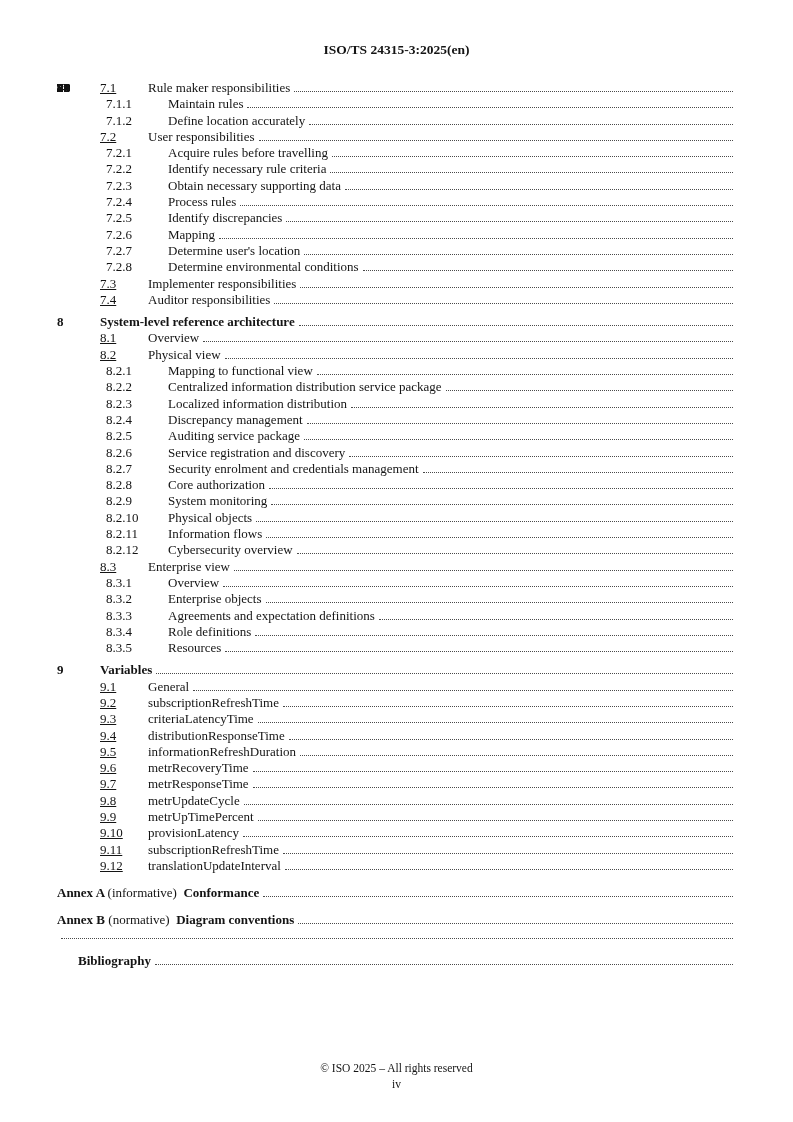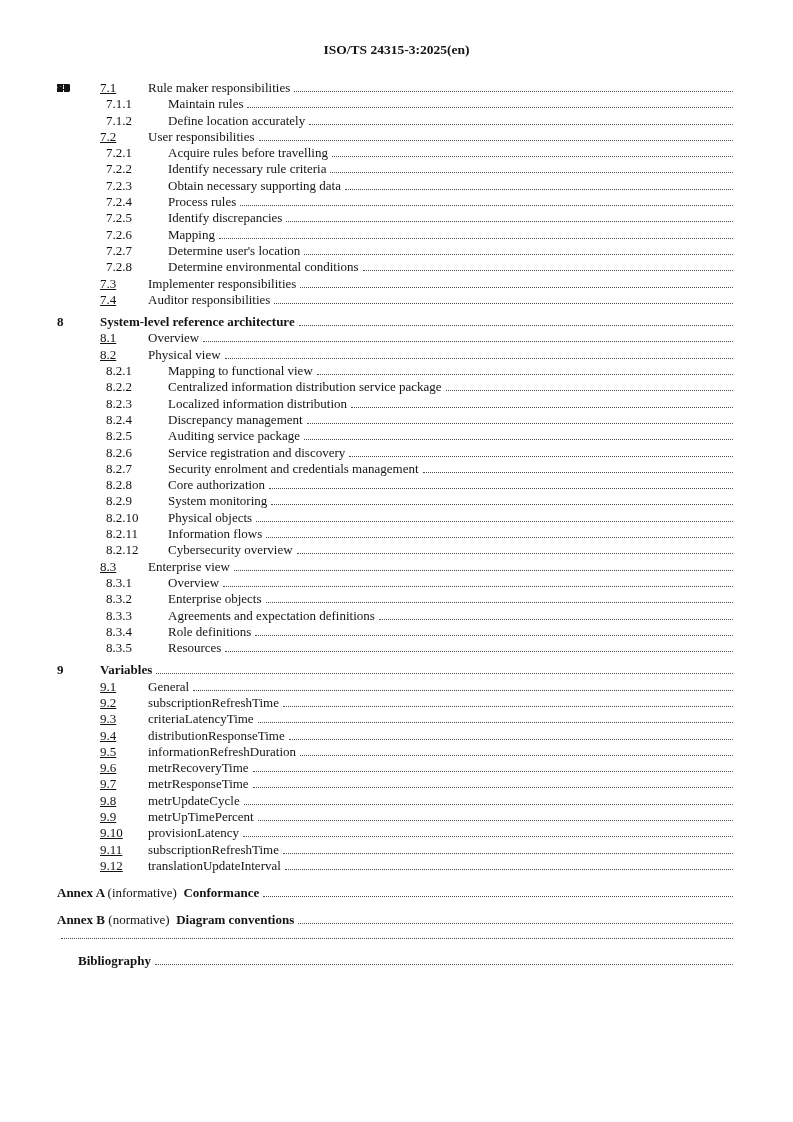--- a/index.html
+++ b/index.html
@@ -372,14 +372,18 @@
         <span class="leader"></span>
         <span class="page">83</span>
       </div>
       <div class="row annex sp-lg">
         <span class="title"><span style="font-weight: 700; margin-left: 21px;">Bibliography</span></span>
         <span class="leader"></span>
         <span class="page">93</span>
       </div>
     </div>
 
+  <div class="footer">
+    <div>© ISO 2025 – All rights reserved</div>
+    <div>iv</div>
+  </div>
 
 </div>
 
 </body></html>

